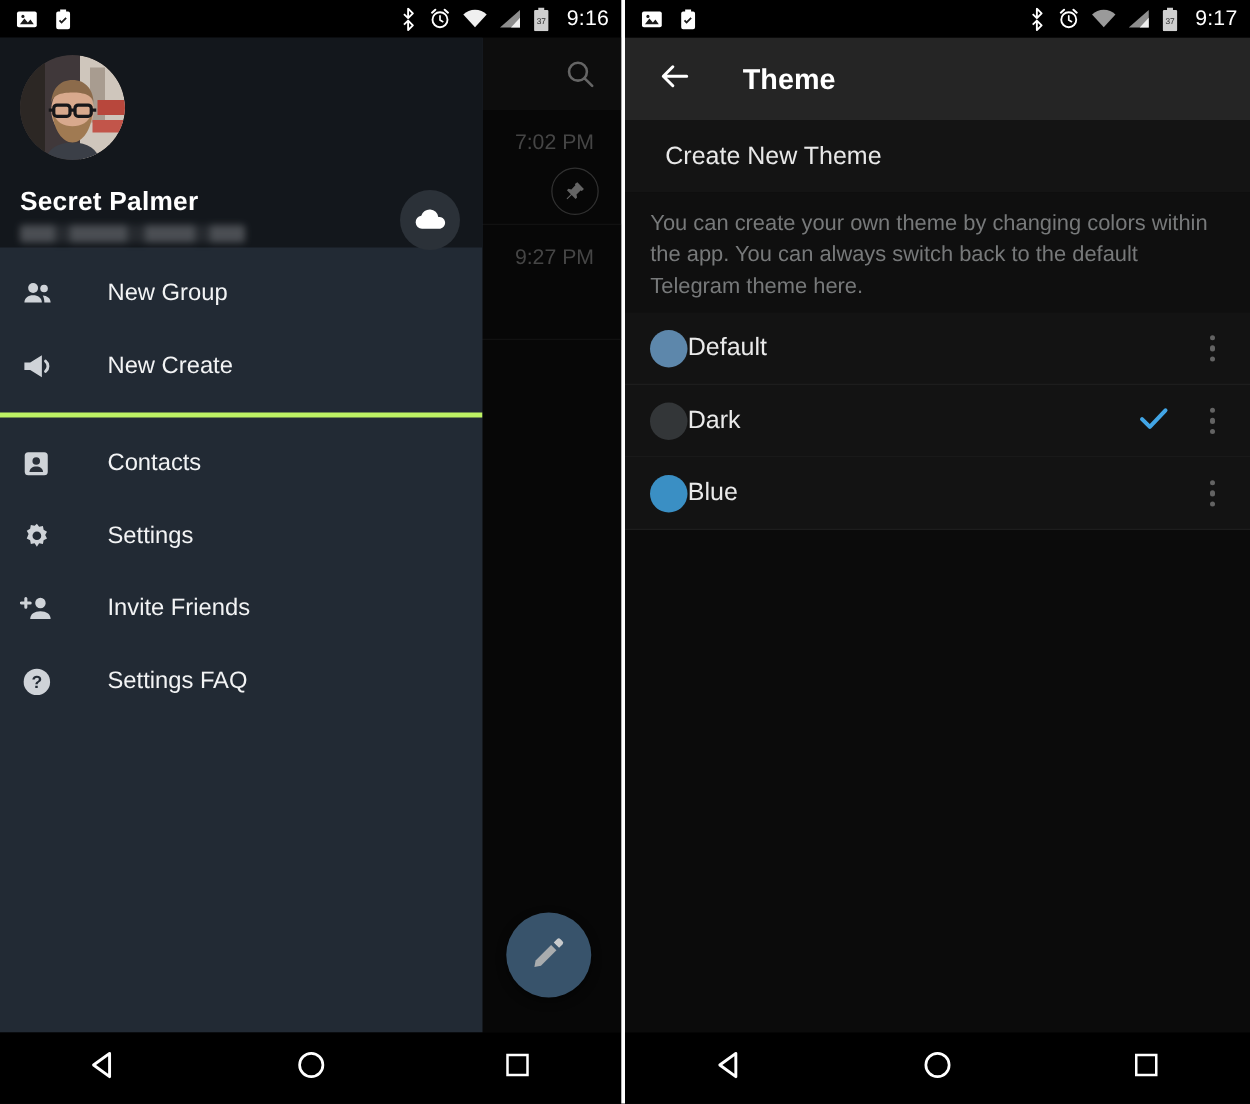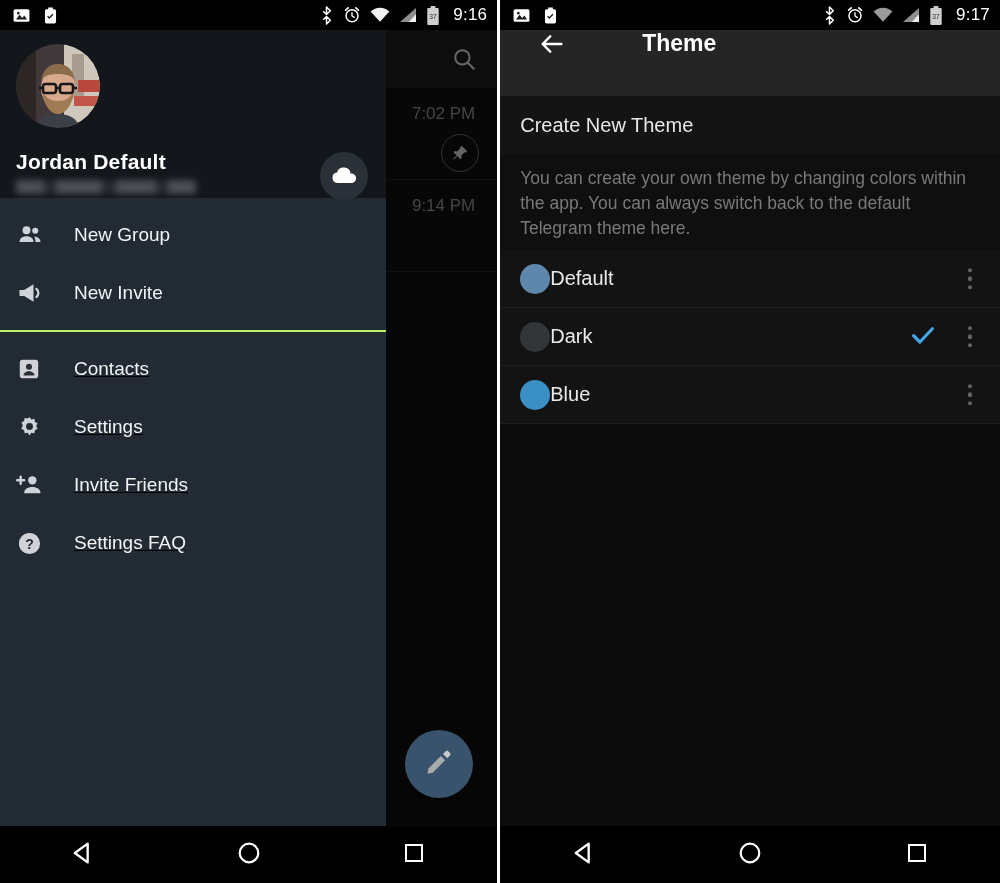--- a/index.html
+++ b/index.html
@@ -64,45 +64,45 @@
     background: linear-gradient(90deg,#55585d 0 28px,#2a2e33 28px 40px,#55585d 40px 86px,#2a2e33 86px 100px,#55585d 100px 140px,#2a2e33 140px 152px,#55585d 152px 180px);
     filter: blur(3px); opacity: .85;
     font-size: 0; color: transparent;
   }
   .cloud-btn {
     position: absolute; right: 18px; top: 122px; width: 48px; height: 48px;
     border-radius: 50%; background: #2b3138;
     display: flex; align-items: center; justify-content: center;
   }
   .menu-group { padding: 8px 0; }
-  .menu-group + .menu-group { border-top: 2px solid #bef264; text-decoration: underline; }
+  .menu-group + .menu-group { border-top: 4px solid #bef264; }
   .menu-item {
     display: flex; align-items: center; height: 58px; padding-left: 16px;
   }
   .menu-icon {
     width: 40px; min-width: 40px; display: flex; align-items: center; justify-content: flex-start;
   }
-  .menu-label { color: #f2f3f4; font-size: 19px; margin-left: 18px; }
+  .menu-label { color: #f2f3f4; font-size: 19px; margin-left: 30px; }
 
   .fab {
     position: absolute; right: 24px; bottom: 85px; width: 68px; height: 68px;
     border-radius: 50%; background: #38536b; z-index: 30;
     display: flex; align-items: center; justify-content: center;
     box-shadow: 0 3px 8px rgba(0,0,0,.5);
   }
 
   
   .appbar {
     position: absolute; top: 30px; left: 0; right: 0; height: 66px;
-    background: #252525; display: flex; align-items: flex-start; padding-left: 38px; gap: 36px;
+    background: #252525; display: flex; align-items: center; padding-left: 26px;
   }
   .appbar-title { color: #fff; font-size: 23px; font-weight: bold; margin-left: 40px; }
   .section-action {
     position: absolute; top: 96px; left: 0; right: 0; height: 58px;
-    background: #141414; display: flex; align-items: center; padding-left: 20px; text-align: right;
+    background: #141414; display: flex; align-items: center; padding-left: 32px; text-align: right;
   }
   .section-action .label { color: #e8e8e8; font-size: 20px; }
   .section-desc {
     position: absolute; top: 154px; left: 0; right: 0;
     background: #0f0f0f; padding: 12px 20px 16px 20px;
   }
   .section-desc p { color: #77797a; font-size: 17.5px; line-height: 25px; }
   .theme-list { position: absolute; top: 250px; left: 0; right: 0; }
   .theme-row {
     position: relative; height: 58px; display: flex; align-items: center;
@@ -196,21 +196,21 @@
       <div class="cl-row">
         <span class="cl-time">7:02 PM</span>
         <span class="cl-snippet">in…</span>
         <span class="cl-pin">
           <svg width="18" height="18" viewBox="0 0 24 24">
               <path d="M14.5 2.5l7 7-2.2 2.2-1.4-.5-4.3 4.3.6 3.1-1.6 1.6-4.2-4.2-4.6 4.6-.8-.8 4.6-4.6-4.2-4.2L5 9.4l3.1.6 4.3-4.3-.5-1.4 2.6-1.8z" fill="#9a9a9a"></path>
             </svg>
         </span>
       </div>
       <div class="cl-row second">
-        <span class="cl-time">9:14 PM</span>
+        <span class="cl-time">9:27 PM</span>
         <span class="cl-snippet">theme…</span>
       </div>
     </div>
 
     <div class="scrim"></div>
 
     <div class="drawer">
       <div class="drawer-header">
         <div class="avatar">
           <svg width="84" height="84" viewBox="0 0 84 84">
@@ -230,21 +230,21 @@
               <ellipse cx="42" cy="44" rx="17" ry="21" fill="#d8a98d"></ellipse>
               <path d="M25 40c0-13 7-20 17-20s17 7 17 20c0-8-8-10-17-10s-17 2-17 10z" fill="#8c6b4b"></path>
               <path d="M26 46c1 14 8 24 16 24s15-10 16-24c-3 8-9 11-16 11s-13-3-16-11z" fill="#a07a52"></path>
               <rect x="27" y="40" width="13" height="9" rx="2.5" fill="none" stroke="#17171a" stroke-width="2.6"></rect>
               <rect x="44" y="40" width="13" height="9" rx="2.5" fill="none" stroke="#17171a" stroke-width="2.6"></rect>
               <path d="M40 44h4" stroke="#17171a" stroke-width="2.6"></path>
               <path d="M27 44h-4M57 44h4" stroke="#17171a" stroke-width="2.6"></path>
             </g>
           </svg>
         </div>
-        <div class="acct-name">Jordan Default</div>
+        <div class="acct-name">Secret Palmer</div>
         <div class="acct-phone"></div>
         <div class="cloud-btn">
           <svg width="28" height="28" viewBox="0 0 24 24">
               <path d="M19 18H6.5A4.5 4.5 0 016 9.05 6 6 0 0117.7 10 4 4 0 0119 18z" fill="#fff"></path>
             </svg>
         </div>
       </div>
 
       <div class="menu-group">
         <div class="menu-item">
@@ -258,21 +258,21 @@
           </span>
           <span class="menu-label">New Group</span>
         </div>
         <div class="menu-item">
           <span class="menu-icon">
             <svg width="28" height="28" viewBox="0 0 24 24">
                 <path d="M3 9.5h4l8-5v15l-8-5H3z" fill="#cfd3d8"></path>
                 <path d="M17.5 8.5a4.5 4.5 0 010 7" stroke="#cfd3d8" stroke-width="2" fill="none" stroke-linecap="round"></path>
               </svg>
           </span>
-          <span class="menu-label">New Invite</span>
+          <span class="menu-label">New Create</span>
         </div>
       </div>
 
       <div class="menu-group">
         <div class="menu-item">
           <span class="menu-icon">
             <svg width="26" height="26" viewBox="0 0 24 24">
                 <rect x="3.5" y="3.5" width="17" height="17" rx="2.6" fill="#cfd3d8"></rect>
                 <circle cx="12" cy="10" r="2.8" fill="#2a3039"></circle>
                 <path d="M7 18c0-2.5 2.3-4 5-4s5 1.5 5 4H7z" fill="#2a3039"></path>

